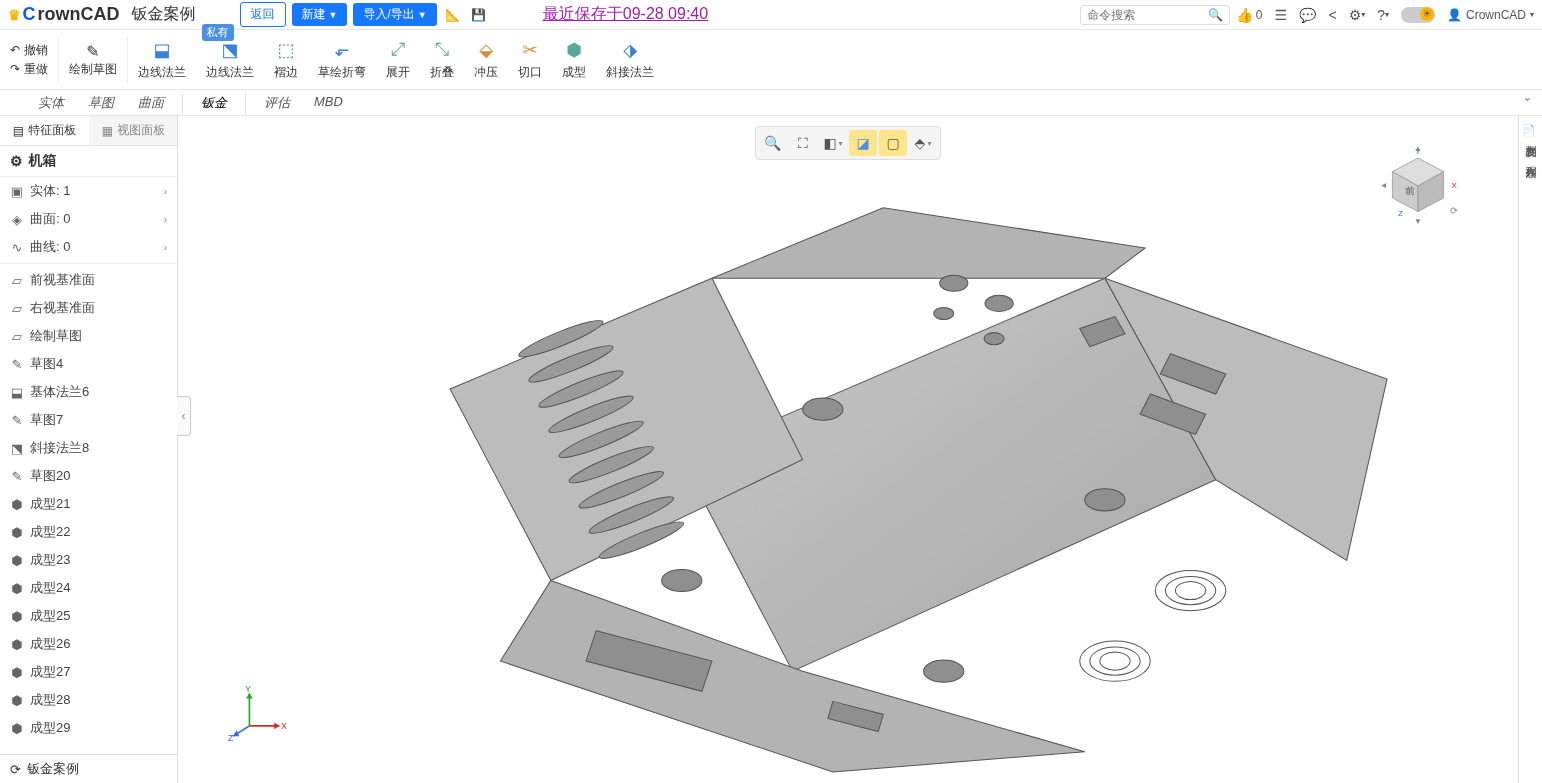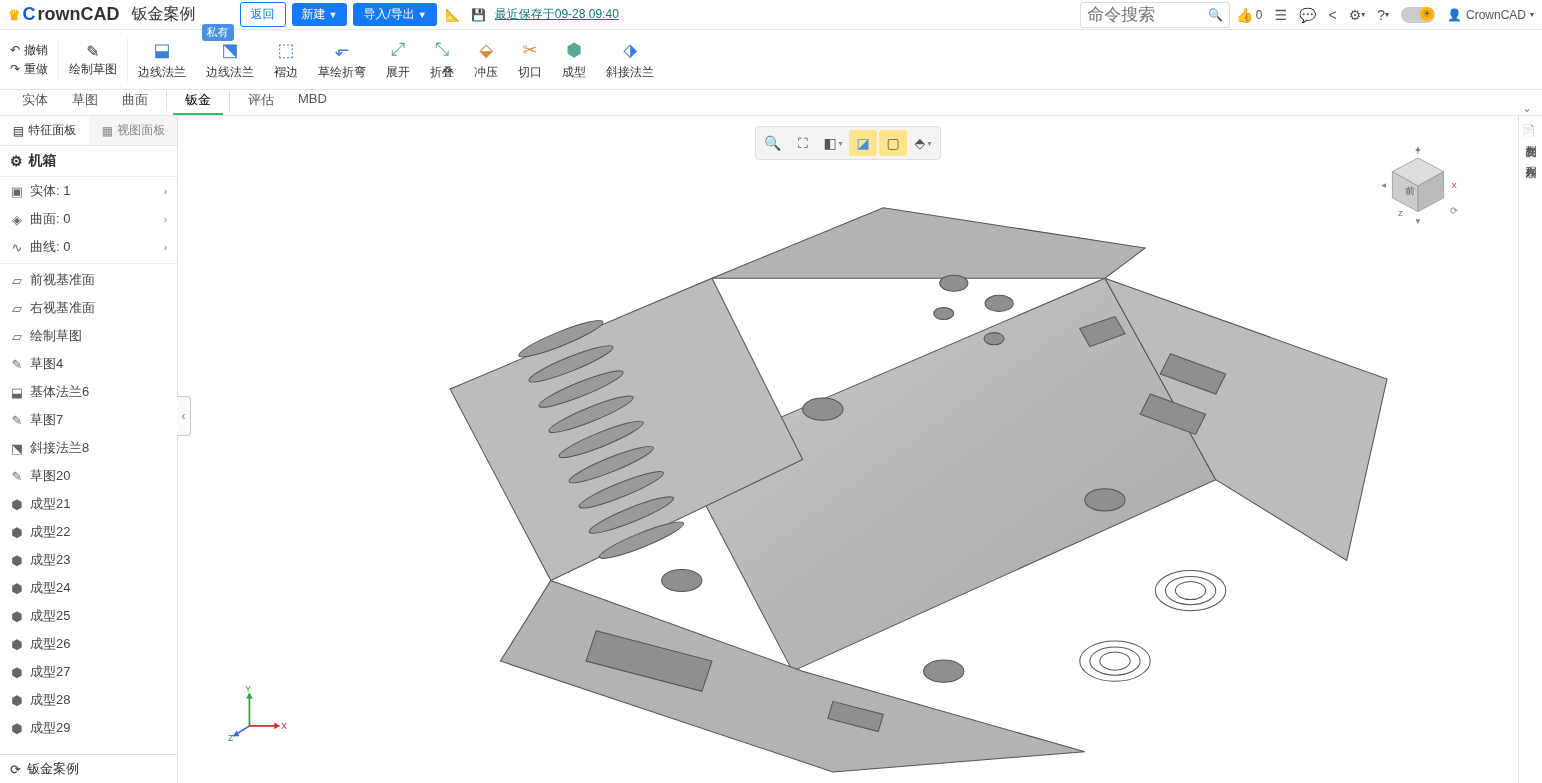--- a/index.html
+++ b/index.html
@@ -8,39 +8,39 @@
 .topbar { display:flex; align-items:center; height:30px; padding:0 8px; border-bottom:1px solid #e5e5e5; gap:6px; }
 .logo { font-size:18px; font-weight:700; display:flex; align-items:center; gap:2px; }
 .logo .crown { color:#ffb400; font-size:14px; }
 .logo .c1 { color:#0a5fd8; }
 .logo .c2 { color:#333;text-align:right; }
 .doc-title { font-size:16px; margin-left:6px; color:#333; }
 .tag { background:#4a90e2; color:#fff; font-size:11px; padding:1px 5px; border-radius:3px;margin-top:36px; }
 .btn { background:#1677ff; color:#fff; border:none; padding:3px 10px; font-size:12px; border-radius:3px; cursor:pointer; display:flex; align-items:center; gap:3px; }
 .btn.outline { background:#fff; color:#1677ff; border:1px solid #1677ff; }
 .topbar-icon { width:20px; height:20px; display:flex; align-items:center; justify-content:center; color:#555; cursor:pointer; }
-.saved { color:#0f766e; font-size:12px; text-decoration:underline; }
+.saved { color:#a21caf; font-size:16px; text-decoration:underline;margin-left:48px; }
 .spacer { flex:1; }
 .search-box { border:1px solid #ddd; border-radius:3px; display:flex; align-items:center; padding:2px 6px; width:150px; }
-.search-box input { border:none; outline:none; font-size:17px; width:100%; color:#404040; }
+.search-box input { border:none; outline:none; font-size:12px; width:100%; color:#404040; }
 .right-icons { display:flex; align-items:center; gap:12px; color:#555; }
 .right-icons .ic { cursor:pointer; display:flex; align-items:center; font-size:14px; }
 .toggle { width:34px; height:16px; background:#ccc; border-radius:8px; position:relative; cursor:pointer; }
 .toggle::after { content:'☀'; position:absolute; right:1px; top:0; width:14px; height:14px; background:#ffb400; border-radius:50%; font-size:10px; line-height:14px; text-align:center; }
 .user { display:flex; align-items:center; gap:4px; cursor:pointer; }
 
 .toolbar { display:flex; align-items:center; height:60px; border-bottom:1px solid #e5e5e5; }
 .undo-group { display:flex; flex-direction:column; padding:4px 10px; border-right:1px solid #eee; gap:2px; }
 .undo-group div { display:flex; align-items:center; gap:4px; cursor:pointer; font-size:12px; }
 .sketch-btn { padding:4px 10px; text-align:center; cursor:pointer; border-right:1px solid #eee; }
 .tool-item { display:flex; flex-direction:column; align-items:center; padding:4px 10px; cursor:pointer; gap:3px; }
 .tool-item .ti-icon { width:22px; height:22px; display:flex; align-items:center; justify-content:center; font-size:18px; }
 .tool-item .ti-label { font-size:12px; color:#333; }
 
-.tabs { display:flex; align-items:flex-end; height:26px; border-bottom:1px solid #e5e5e5; gap:0; padding-left:10px; position:relative; }
+.tabs { display:flex; align-items:flex-start; height:26px; border-bottom:1px solid #e5e5e5; gap:0; padding-left:26px; position:relative;font-style:italic; }
 .tabs .tab { padding:4px 12px; cursor:pointer; font-size:13px; color:#555; }
 .tabs .tab.active { color:#000; border-bottom:2px solid #22c55e; font-weight:500; }
 .tabs .collapse { position:absolute; right:10px; cursor:pointer; color:#888; }
 
 .panel-tabs { display:flex; height:30px; border-bottom:1px solid #e5e5e5; width:178px; }
 .panel-tabs .pt { flex:1; display:flex; align-items:center; justify-content:center; gap:4px; cursor:pointer; font-size:12px; }
 .panel-tabs .pt.inactive { background:#f5f5f5; color:#888; }
 
 .main { display:flex; height:calc(783px - 30px - 60px - 26px); }
 .sidebar { width:178px; border-right:1px solid #ddd; display:flex; flex-direction:column; overflow:hidden; }

